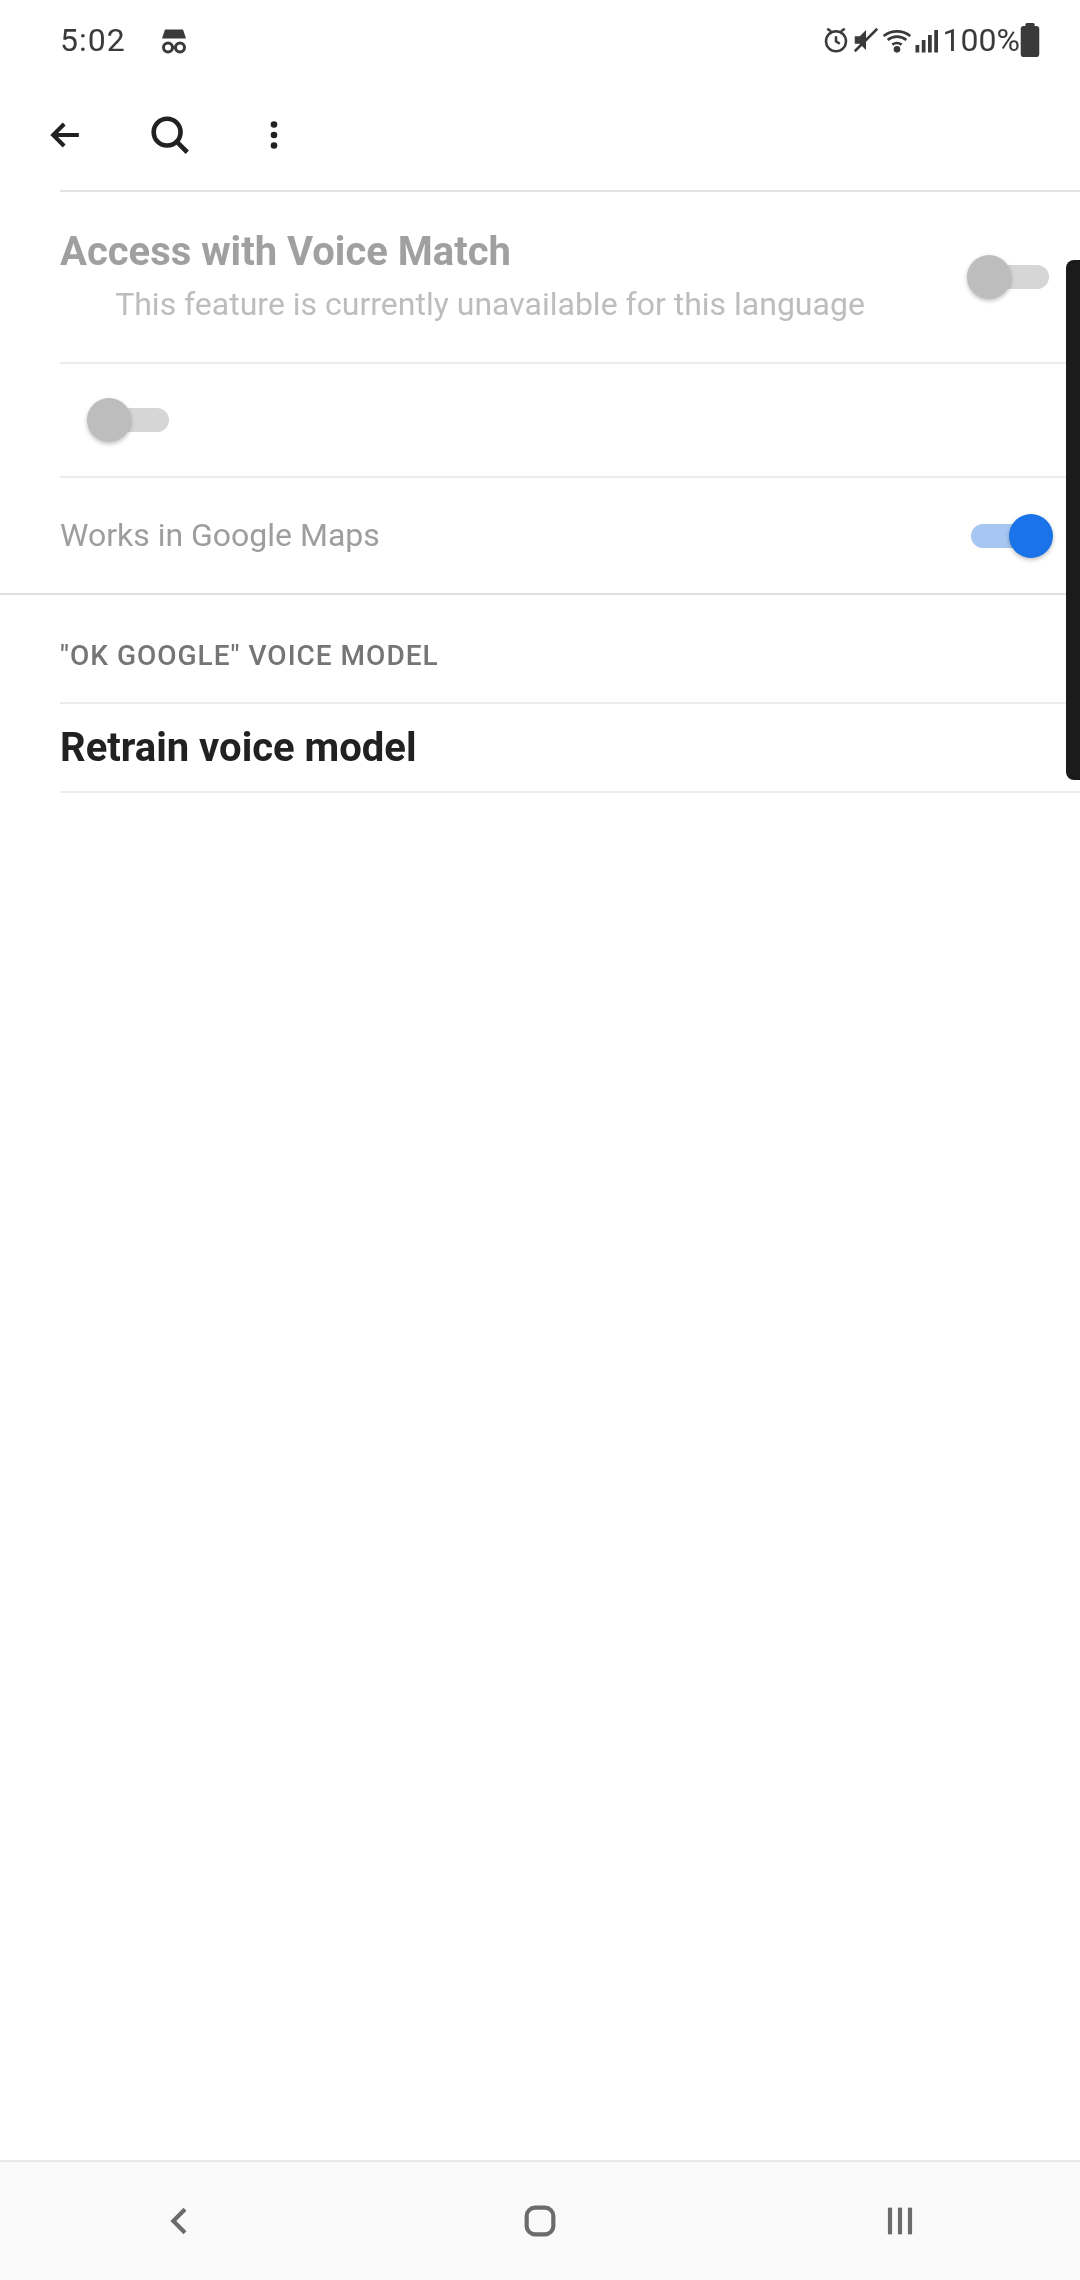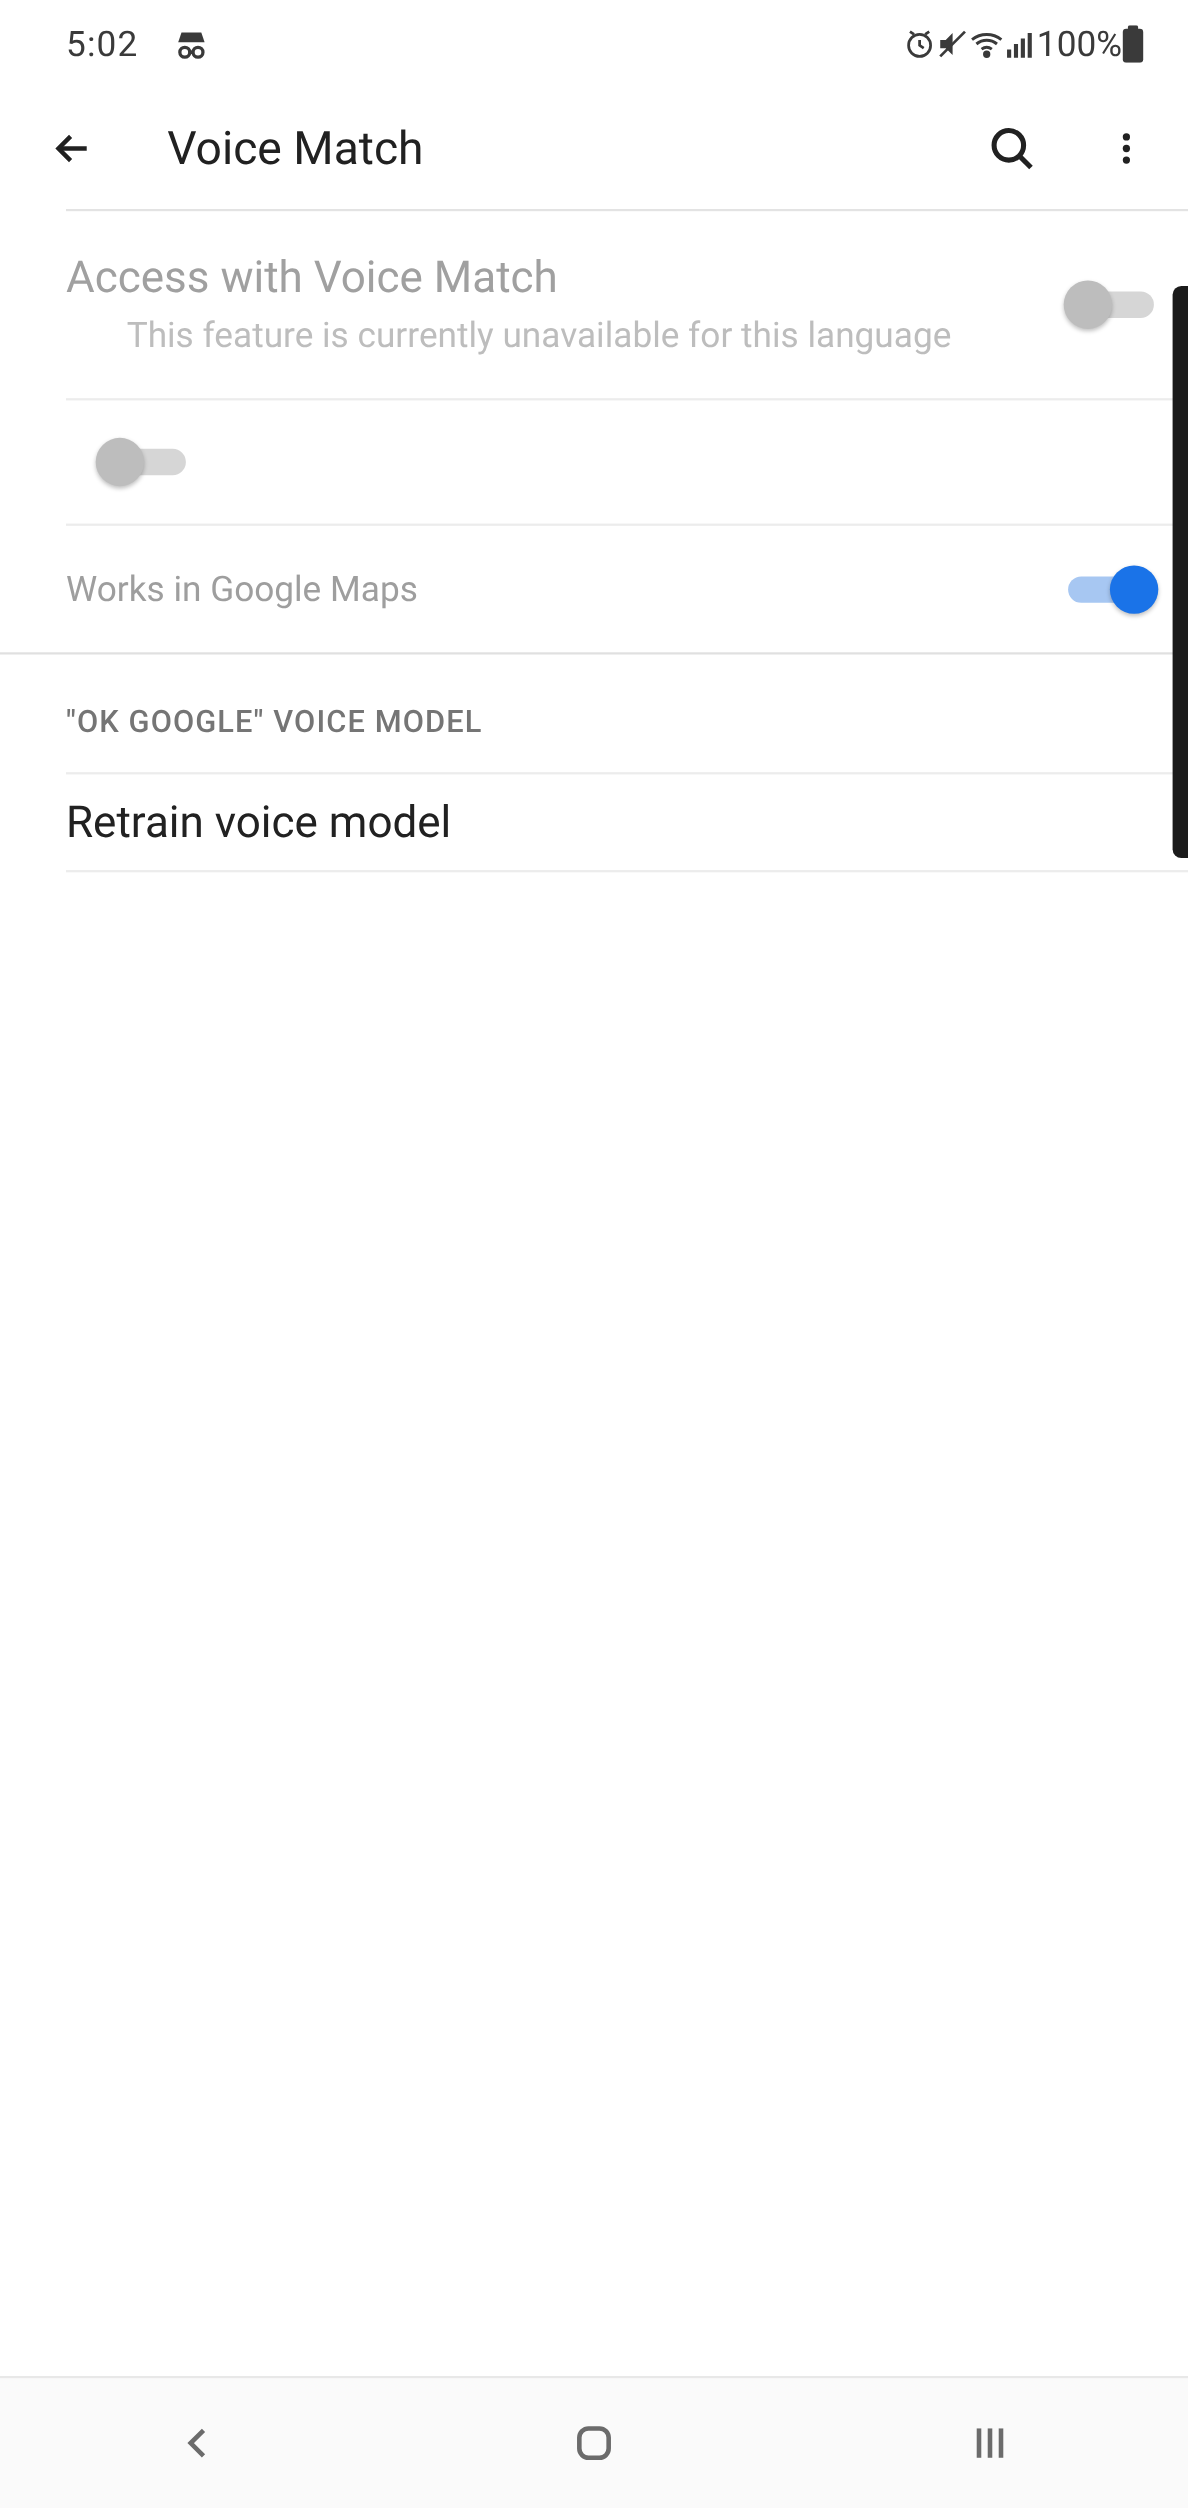--- a/index.html
+++ b/index.html
@@ -19,21 +19,21 @@
 
     
     .content { padding-left: 60px; }
 
     
     .divider-full { height: 2px; background: #e3e3e3; margin-left: 0; }
 
     
     .row { padding: 36px 0 36px 0; display: flex; align-items: center; }
     .row-texts { flex: 1; padding-right: 20px; }
-    .row-title { font-size: 40px; color: #212121; margin-bottom: 8px; font-weight: 400; }
+    .row-title { font-size: 40px; color: #212121; margin-bottom: 8px; font-weight: 700; }
     .row-title.disabled { color: #a0a0a0; }
     .row-sub { font-size: 32px; color: #9e9e9e; line-height: 1.35; }
     .row-sub.disabled { color: #bdbdbd; text-align: center; }
     .row-switch { width: 140px; display: flex; align-items: center; justify-content: center; }
     .row-divider { height: 2px; background: #ececec; }
 
     .section-gap { height: 2px; background: #e0e0e0; margin-left: -60px; }
     .section-label { font-size: 28px; letter-spacing: 1px; color: #757575; padding: 44px 0 30px 0; font-weight: 500; }
     .section-underline { height: 2px; background: #ececec; }
 
@@ -113,21 +113,20 @@
   </div>
 </div>
 
 <div class="app-bar">
   <div class="icon-btn">
     <svg width="44" height="44" viewBox="0 0 24 24" fill="none" stroke="#212121" stroke-width="2.2">
         <path d="M19 12H5"></path>
         <path d="M11 18l-6-6 6-6"></path>
       </svg>
   </div>
-  <div class="app-bar-title">Voice Match</div>
   <div class="icon-btn">
     <svg width="46" height="46" viewBox="0 0 24 24" fill="none" stroke="#212121" stroke-width="2.4">
         <circle cx="10.5" cy="10.5" r="7"></circle>
         <path d="M21 21l-5-5"></path>
       </svg>
   </div>
   <div class="icon-btn">
     <svg width="36" height="36" viewBox="0 0 24 24" fill="#212121">
         <circle cx="12" cy="5" r="2.2"></circle>
         <circle cx="12" cy="12" r="2.2"></circle>

